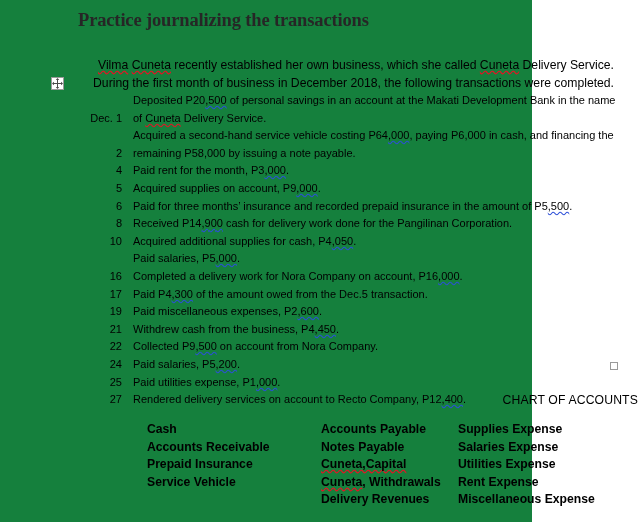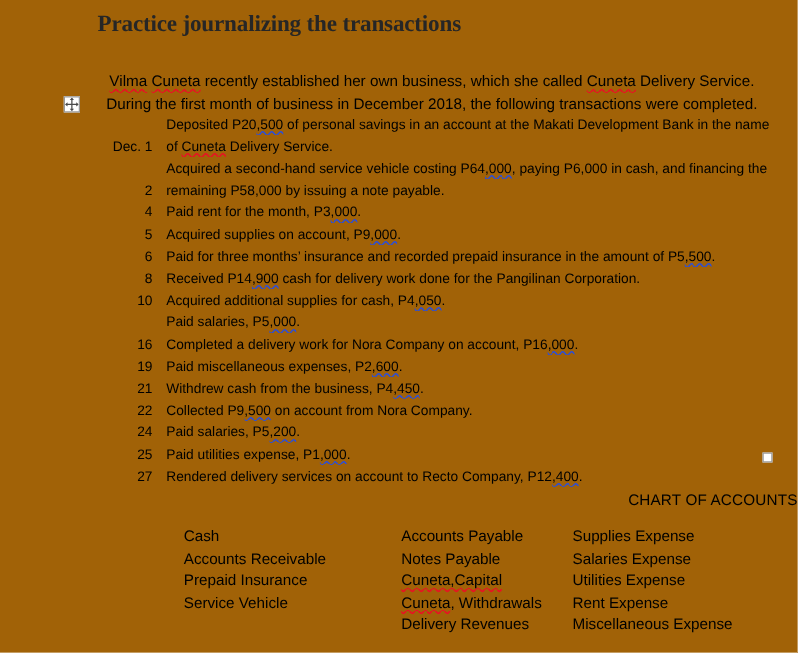--- a/index.html
+++ b/index.html
@@ -14,23 +14,23 @@
     overflow: hidden;
     font-family: "Liberation Sans", sans-serif;
     color: #000000;
     -webkit-font-smoothing: antialiased;
   }
 
   
   #doc-page {
     position: absolute;
     left: 0; top: 0;
-    width: 638px;
+    width: 532px;
     height: 522px;
-    background: #a16207;
+    background: #15803d;
   }
 
   
   #doc-title {
     position: absolute;
     left: 78px;
     top: 10px;
     font-family: "Liberation Serif", "DejaVu Serif", serif;
     font-size: 18.5px;
     font-weight: bold;
@@ -41,21 +41,21 @@
 
   
   #intro-paragraph {
     position: absolute;
     left: 77px;
     top: 44px;
     width: 537px;
     font-size: 12.2px;
     line-height: 18px;
     color: #000000;
-    text-align: center;
+    text-align: right;
   }
 
   
   #table-move-handle {
     position: absolute;
     left: 51px;
     top: 77px;
     width: 13px;
     height: 13px;
     border: 1px solid #9a9a9a;
@@ -111,20 +111,21 @@
     text-align: right;
     font-size: 12.2px;
     letter-spacing: 0.15px;
   }
   #coa-columns {
     position: absolute;
     left: 147px;
     top: 421px;
     display: flex;
     gap: 0;
+    font-weight: bold;
   }
   .coa-col {
     font-size: 12.2px;
     line-height: 17.6px;
   }
   .coa-col.c1 { width: 130px; }
   .coa-col.c2 { width: 137px; margin-left: 44px; }
   .coa-col.c3 { width: 180px; }
   .coa-item { white-space: nowrap; }
 
@@ -199,20 +200,24 @@
       </div>
       <div class="txn-row">
         <div class="txn-date"></div>
         <div class="txn-desc"><span>Paid salaries, P5</span><span class="sp-blue">,000</span><span>.</span></div>
       </div>
       <div class="txn-row">
         <div class="txn-date">16</div>
         <div class="txn-desc"><span>Completed a delivery work for Nora Company on account, P16</span><span class="sp-blue">,000</span><span>.</span></div>
       </div>
       <div class="txn-row">
+        <div class="txn-date">17</div>
+        <div class="txn-desc"><span>Paid P4</span><span class="sp-blue">,300</span><span> of the amount owed from the Dec.5 transaction.</span></div>
+      </div>
+      <div class="txn-row">
         <div class="txn-date">19</div>
         <div class="txn-desc"><span>Paid miscellaneous expenses, P2</span><span class="sp-blue">,600</span><span>.</span></div>
       </div>
       <div class="txn-row">
         <div class="txn-date">21</div>
         <div class="txn-desc"><span>Withdrew cash from the business, P4</span><span class="sp-blue">,450</span><span>.</span></div>
       </div>
       <div class="txn-row">
         <div class="txn-date">22</div>
         <div class="txn-desc"><span>Collected P9</span><span class="sp-blue">,500</span><span> on account from Nora Company.</span></div>

